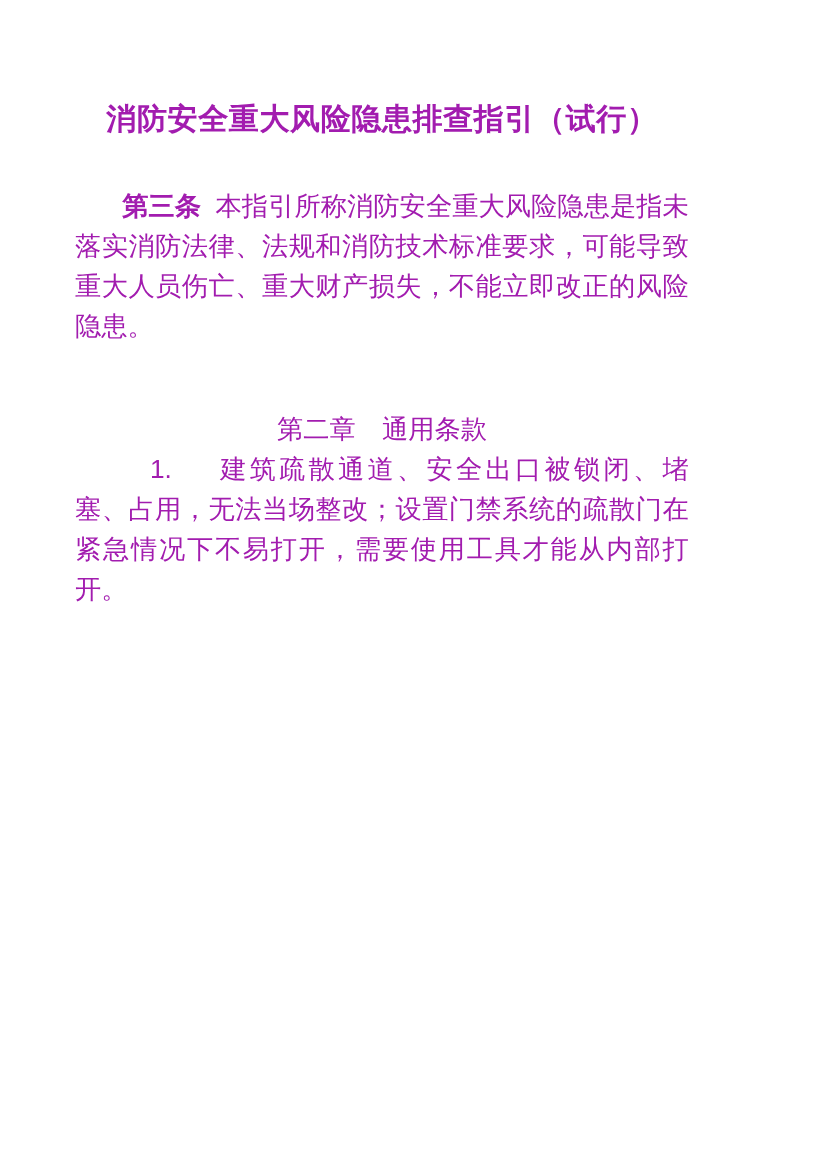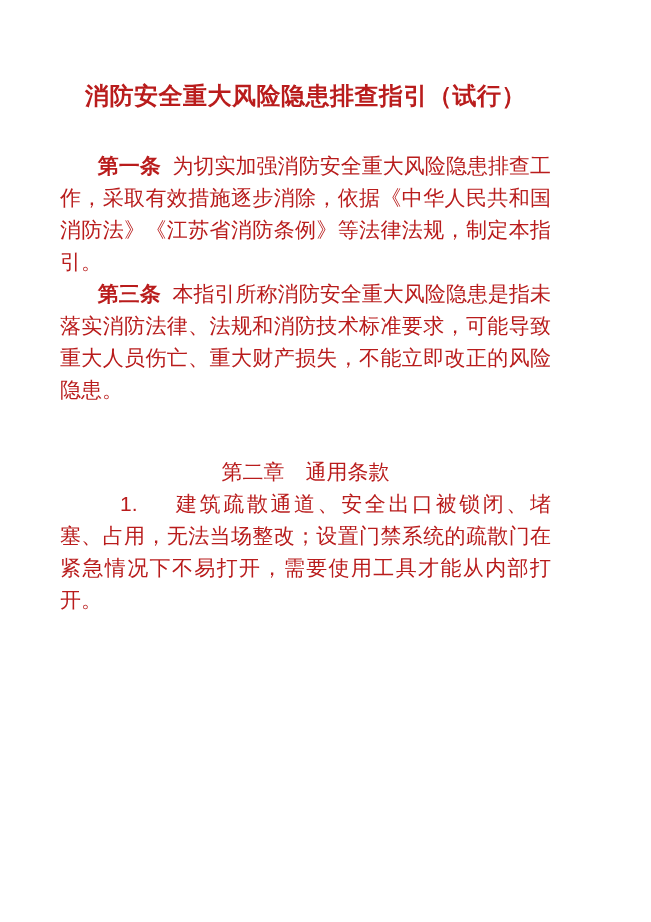--- a/index.html
+++ b/index.html
@@ -8,21 +8,21 @@
     background: #ffffff;
   }
   .page {
     position: relative;
     width: 629px;
     height: 922px;
     background: #ffffff;
     box-sizing: border-box;
     padding: 80px 78px 0 60px;
     font-family: "Liberation Sans", "DejaVu Sans", sans-serif;
-    color: #b91c1c;
+    color: #a21caf;
     overflow: hidden;
   }
   .doc-title {
     margin: 0 0 38px 0;
     font-size: 24px;
     font-weight: bold;
     line-height: 32px;
     text-align: center;
     letter-spacing: 0.5px;
   }
@@ -56,21 +56,20 @@
 </style>
 </head>
 <body>
 
 <div class="page">
 
   <h1 class="doc-title">消防安全重大风险隐患排查指引（试行）</h1>
 
   <div class="chapter chapter-first">
 
-    <p class="para"><span class="article-label">第一条</span><span class="article-text">为切实加强消防安全重大风险隐患排查工作，采取有效措施逐步消除，依据《中华人民共和国消防法》《江苏省消防条例》等法律法规，制定本指引。</span></p>
 
 
     <p class="para"><span class="article-label">第三条</span><span class="article-text">本指引所称消防安全重大风险隐患是指未落实消防法律、法规和消防技术标准要求，可能导致重大人员伤亡、重大财产损失，不能立即改正的风险隐患。</span></p>
 
   </div>
 
   <div class="chapter chapter-second">
     <h2 class="chapter-heading">第二章　通用条款</h2>
 
 

